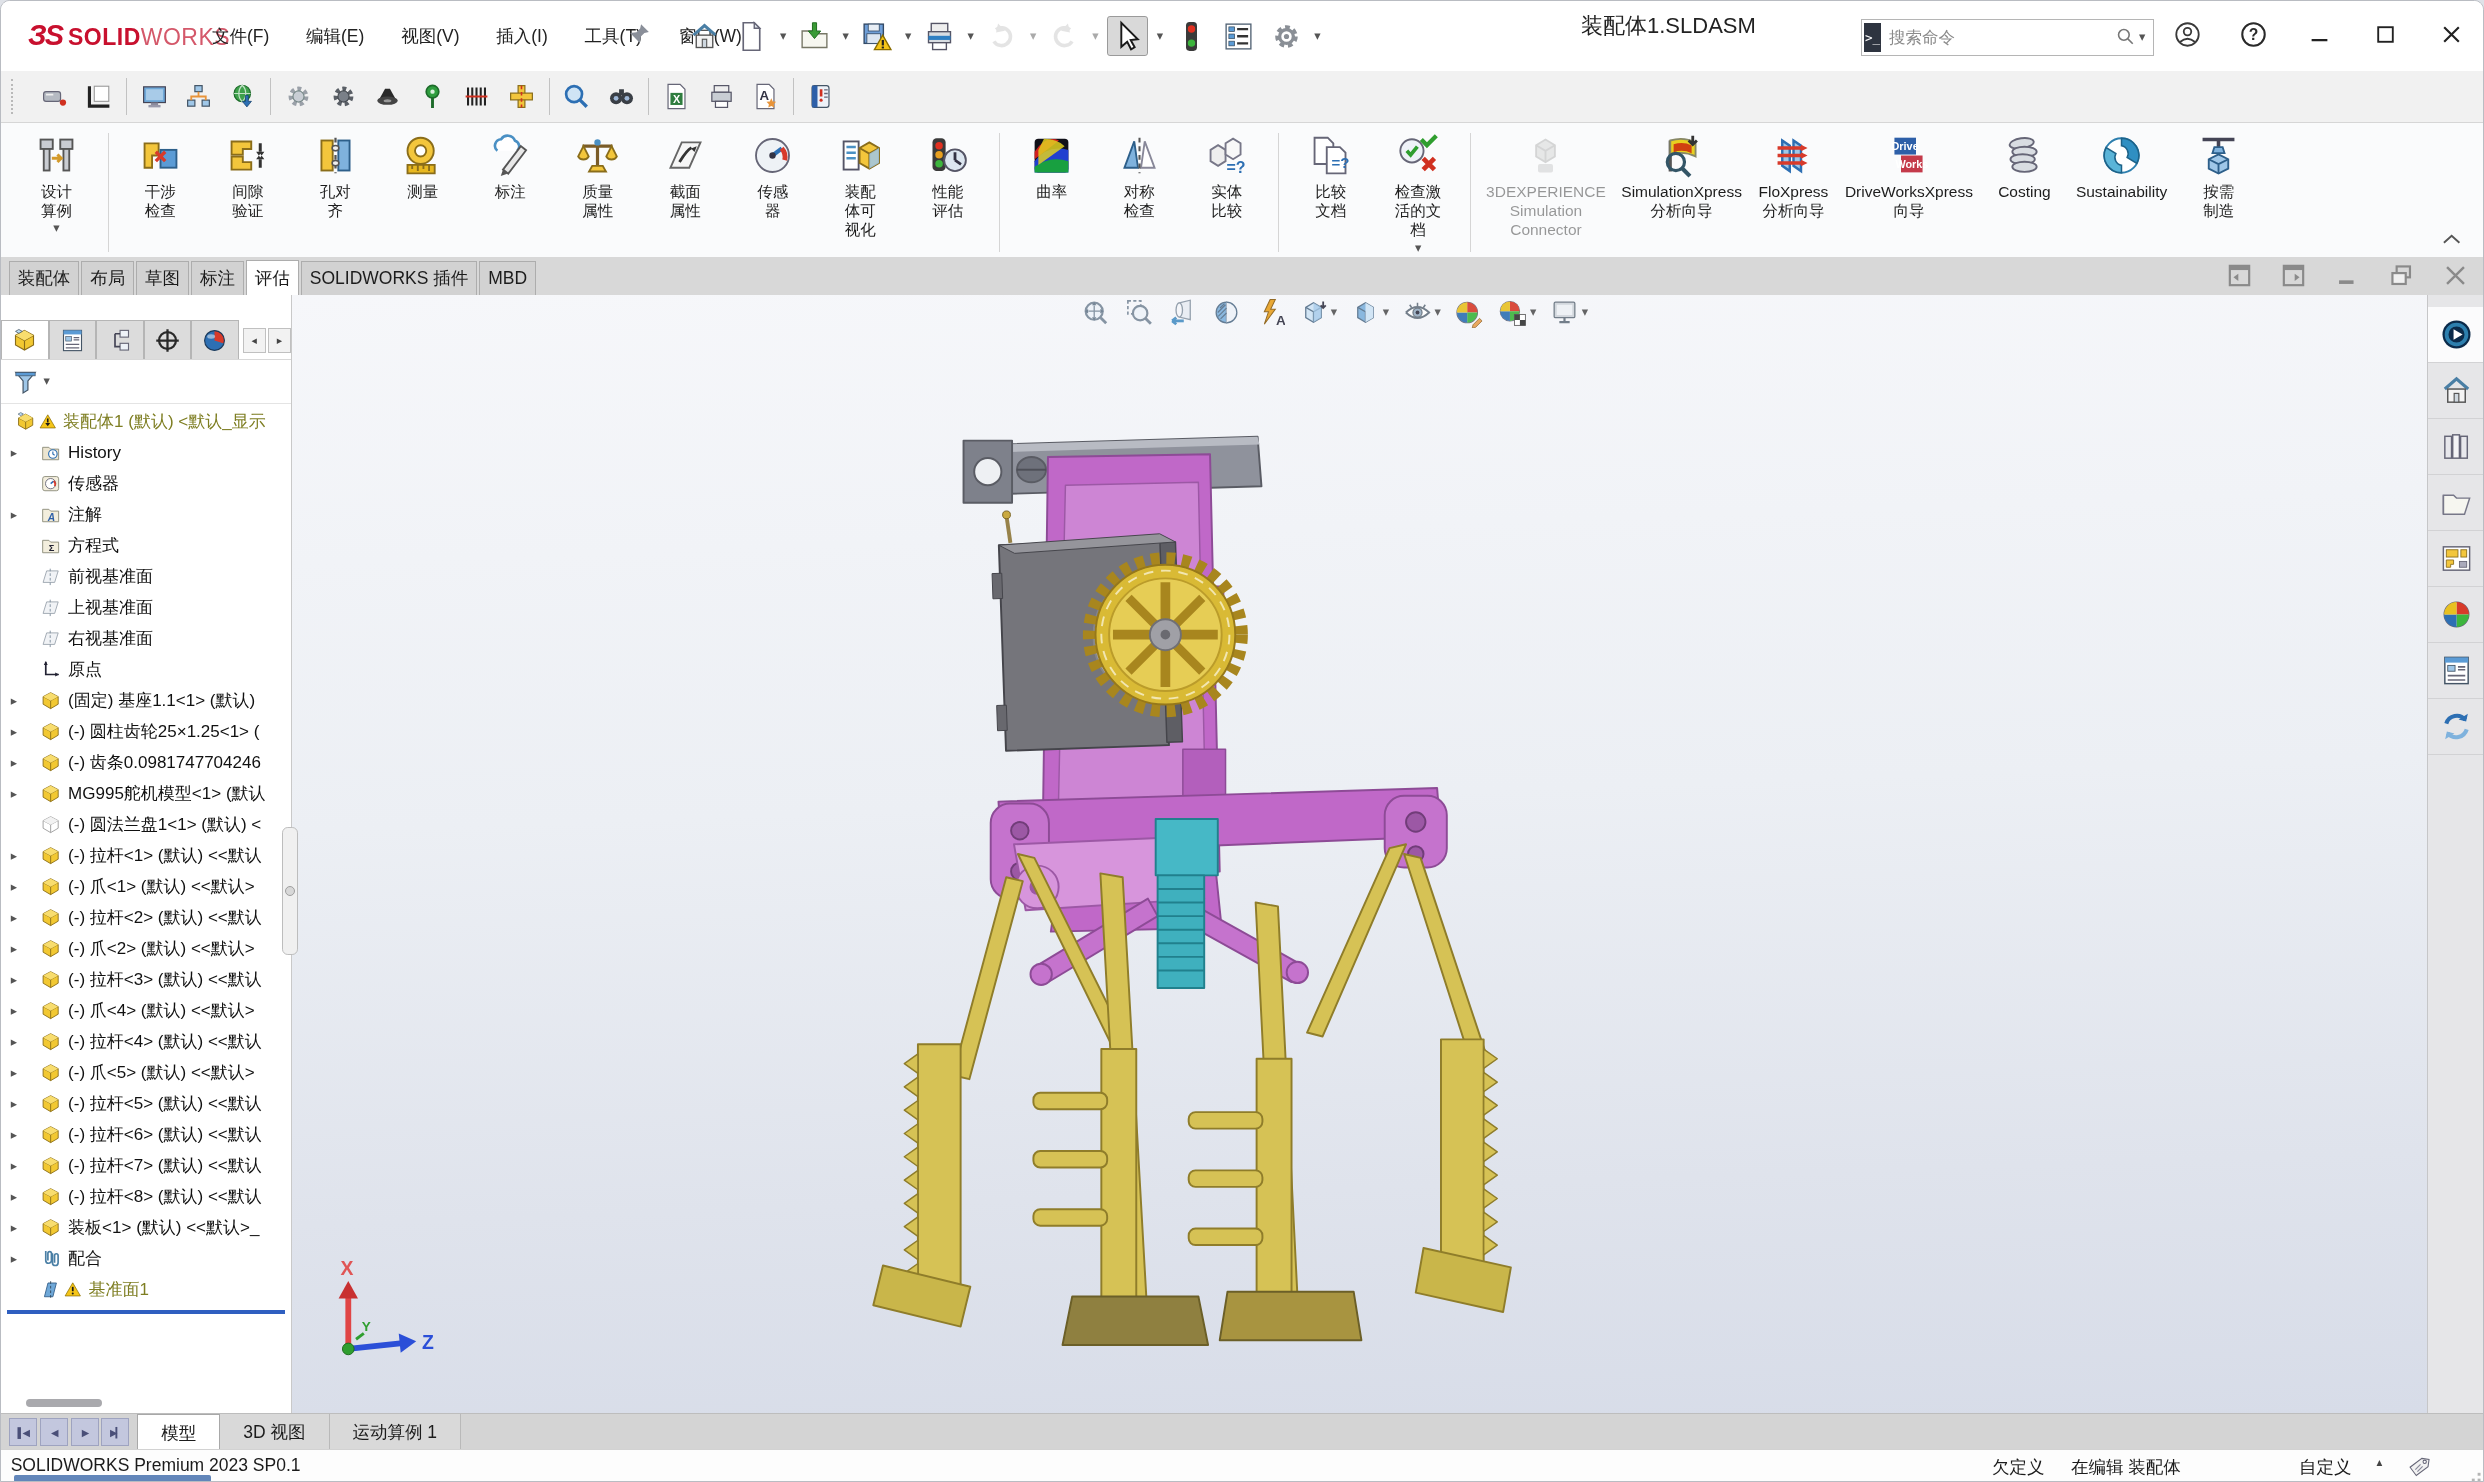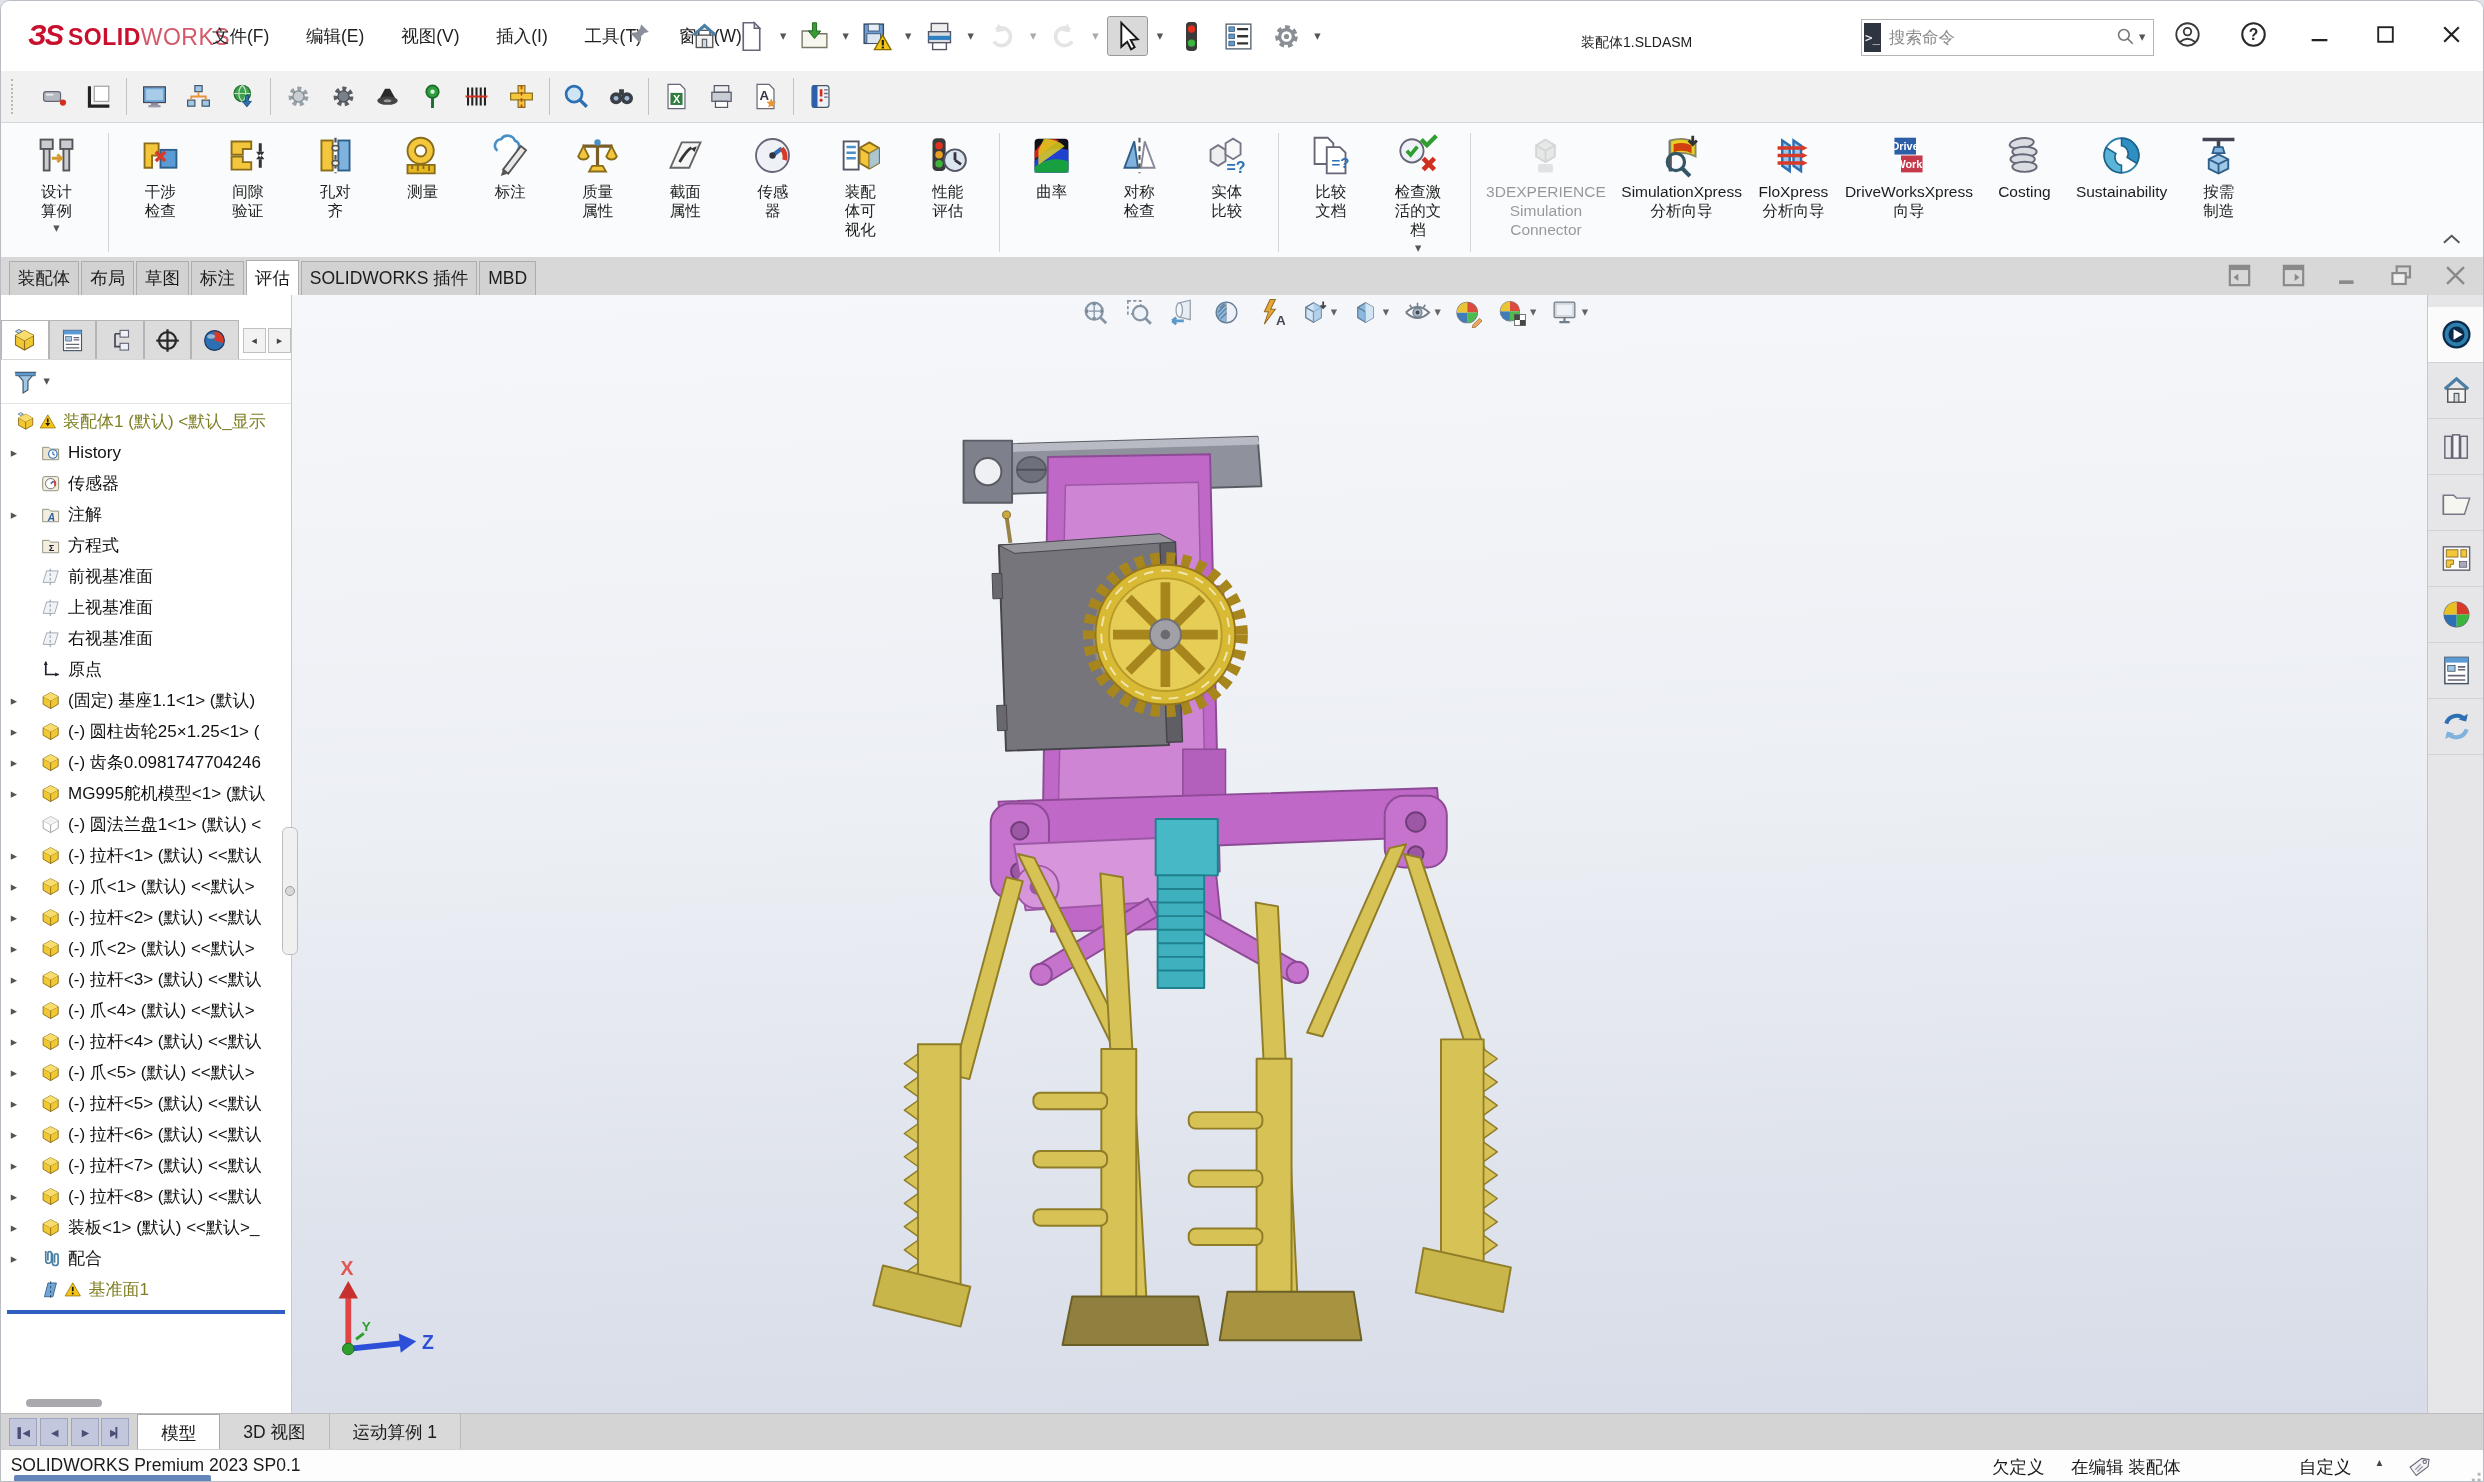--- a/index.html
+++ b/index.html
@@ -16,21 +16,21 @@
   #logo .works{color:#d4586a;font-weight:normal;font-size:23px;letter-spacing:0.5px;margin-left:-5.8px;}
   #menubar{position:absolute;left:209px;top:0;height:70px;display:flex;align-items:center;gap:33px;font-size:17.5px;color:#222;}
   .menu-item{cursor:default;padding:3.9px 1.9px;}
   #pin-wrap{position:absolute;left:626px;top:20.4px;}
   #quickbar{position:absolute;left:684px;top:0;height:70px;display:flex;align-items:center;gap:8.7px;}
   .qbtn{display:flex;align-items:center;gap:1.9px;padding:2.9px;border-radius:2.9px;}
   .qbtn.pressed{background:#d9d9d9;border:1px solid #9a9a9a;}
   .qbtn.disabled svg{opacity:.38;filter:grayscale(1);}
   .caret{font-size:12.6px;color:#555;line-height:1;}
   .caret.dim{color:#aaa;}
-  #doc-title{position:absolute;left:1580px;top:33px;font-size:14px;color:#222;}
+  #doc-title{position:absolute;left:1580px;top:10px;font-size:22px;color:#222;}
   #search-box{position:absolute;left:1860px;top:17.5px;width:291px;height:35px;border:1px solid #b5b5b5;background:#fff;
               display:flex;align-items:center;}
   #search-prompt{width:29px;height:29px;margin:1.9px;background:#2e3440;color:#fff;display:flex;align-items:center;justify-content:center;
                  font-family:"DejaVu Sans Mono",monospace;font-size:12.6px;}
   #search-input{flex:1;border:none;outline:none;font-size:16.5px;color:#444;padding:0 5.8px;background:transparent;}
   #search-input::placeholder{color:#8a8a8a;}
   #search-mag{display:flex;align-items:center;gap:2.9px;padding-right:7.8px;}
   #titlebar-right{position:absolute;right:17.5px;top:13.6px;display:flex;align-items:center;gap:33px;}
   .wbtn{width:33px;height:39px;display:flex;align-items:center;justify-content:center;font-size:21.3px;color:#222;}
   

